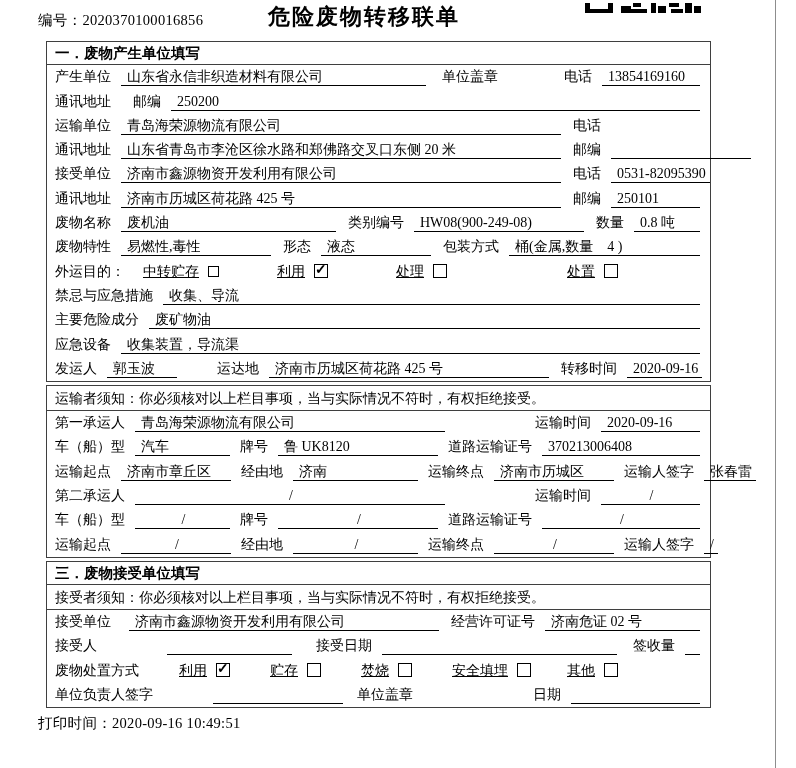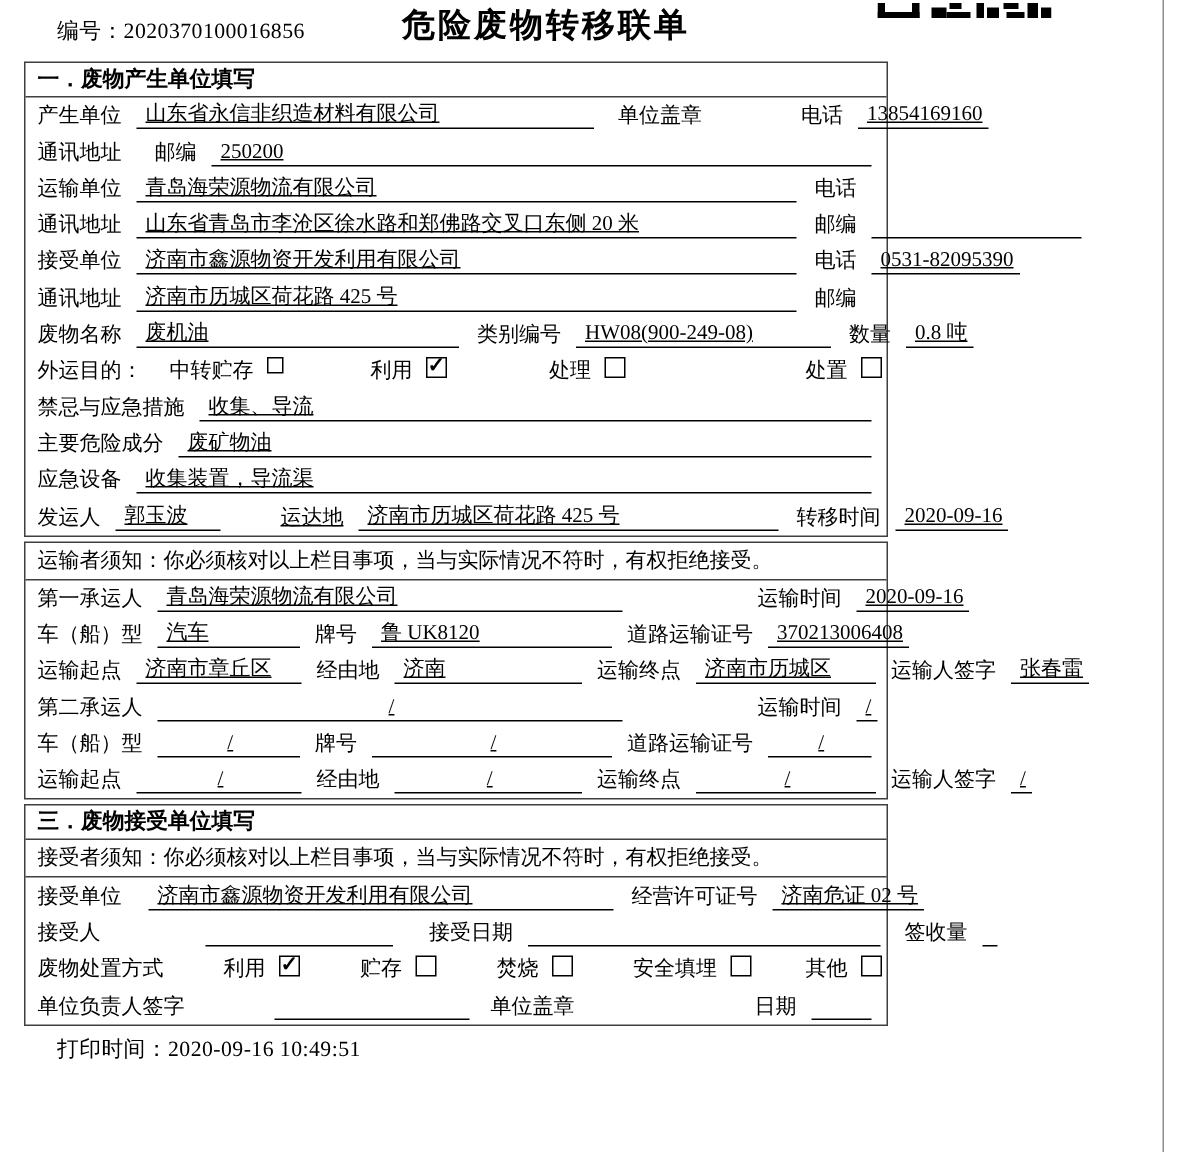--- a/index.html
+++ b/index.html
@@ -5,31 +5,31 @@
   html,body{margin:0;padding:0;}
   body{
     width:796px;height:768px;background:#ffffff;position:relative;overflow:hidden;
     font-family:"Liberation Serif","DejaVu Serif",serif;color:#000;
   }
   .page-edge{position:absolute;top:0;bottom:0;width:1px;background:#8d8d8d;left:775px;}
   .header{position:relative;height:38px;}
   .docno{position:absolute;left:38px;top:11px;font-size:14.5px;letter-spacing:.3px;}
   .doc-title{position:absolute;left:0;right:68px;top:2px;text-align:center;font-size:22px;font-weight:bold;letter-spacing:2px;}
   .qr{position:absolute;left:585px;top:0;}
-  .form{margin-left:16px;width:576px;}
+  .form{margin-left:46px;width:665px;}
   .sec{border:1.2px solid #3f3f3f;margin-top:3px;background:#fff;}
   .sec-title{font-weight:bold;font-size:14.5px;padding:3px 8px 2px 8px;border-bottom:1.2px solid #3f3f3f;line-height:17px;}
   .notice{font-size:14px;padding:4px 8px 3px 8px;border-bottom:1.2px solid #3f3f3f;line-height:17px;}
   .frow{display:flex;align-items:flex-end;height:21.3px;padding:0 10px 3px 8px;font-size:14px;white-space:nowrap;}
   .lbl{flex:none;margin-right:10px;}
   .txt{flex:none;}
-  .val{display:inline-block;border-bottom:1px solid #000;padding:0 4px 0 6px;min-height:17px;line-height:17px;text-decoration:underline;}
+  .val{display:inline-block;border-bottom:1px solid #000;padding:0 4px 0 6px;min-height:17px;line-height:17px;}
   .val.grow{flex:1;}
   .val.center{text-align:center;}
-  .cbg{display:flex;align-items:flex-start;}
+  .cbg{display:flex;align-items:center;text-decoration:underline;}
   .cbl{margin-right:9px;}
   .cb{width:12px;height:12px;border:1.5px solid #000;display:inline-block;position:relative;margin-bottom:1px;background:#fff;}
   .cb.sm{width:9px;height:9px;border-width:1.2px;}
   .cb.ck::after{content:"\2713";position:absolute;top:-4px;left:0;font-size:14px;font-weight:bold;}
   .footer{margin:6px 0 0 38px;font-size:14.5px;letter-spacing:.3px;}
 </style>
 </head>
 <body>
 
 <div class="page-edge"></div>
@@ -86,30 +86,39 @@
       <div class="frow">
         <span class="lbl">接受单位</span>
         <span class="val" style="min-width: 430px;">济南市鑫源物资开发利用有限公司</span>
         <span class="lbl" style="margin-left: 12px;">电话</span>
         <span class="val grow">0531-82095390</span>
       </div>
       <div class="frow">
         <span class="lbl">通讯地址</span>
         <span class="val" style="min-width: 430px;">济南市历城区荷花路 425 号</span>
         <span class="lbl" style="margin-left: 12px;">邮编</span>
+        <span class="val grow">250101</span>
       </div>
       <div class="frow">
         <span class="lbl">废物名称</span>
         <span class="val" style="min-width: 205px;">废机油</span>
         <span class="lbl" style="margin-left: 12px;">类别编号</span>
         <span class="val" style="min-width: 160px;">HW08(900-249-08)</span>
         <span class="lbl" style="margin-left: 12px;">数量</span>
         <span class="val grow">0.8 吨</span>
       </div>
       <div class="frow">
+        <span class="lbl">废物特性</span>
+        <span class="val" style="min-width: 140px;">易燃性,毒性</span>
+        <span class="lbl" style="margin-left: 12px;">形态</span>
+        <span class="val" style="min-width: 100px;">液态</span>
+        <span class="lbl" style="margin-left: 12px;">包装方式</span>
+        <span class="val grow">桶(金属,数量　4 )</span>
+      </div>
+      <div class="frow">
         <span class="lbl">外运目的：</span>
         <span class="cbg" style="margin-left: 8px;">
           <span class="cbl">中转贮存</span>
           <span class="cb sm"></span>
         </span>
         <span class="cbg" style="margin-left: 58px;">
           <span class="cbl">利用</span>
           <span class="cb ck"></span>
         </span>
         <span class="cbg" style="margin-left: 68px;">
@@ -129,21 +138,21 @@
         <span class="lbl">主要危险成分</span>
         <span class="val grow">废矿物油</span>
       </div>
       <div class="frow">
         <span class="lbl">应急设备</span>
         <span class="val grow">收集装置，导流渠</span>
       </div>
       <div class="frow">
         <span class="lbl">发运人</span>
         <span class="val" style="min-width: 60px;">郭玉波</span>
-        <span class="lbl" style="margin-left: 40px; text-decoration: underline;">运达地</span>
+        <span class="lbl" style="margin-left: 40px;">运达地</span>
         <span class="val" style="min-width: 270px;">济南市历城区荷花路 425 号</span>
         <span class="lbl" style="margin-left: 12px;">转移时间</span>
         <span class="val grow">2020-09-16</span>
       </div>
     </div>
     <div class="sec">
       <div class="notice">运输者须知：你必须核对以上栏目事项，当与实际情况不符时，有权拒绝接受。</div>
       <div class="frow">
         <span class="lbl">第一承运人</span>
         <span class="val" style="min-width: 300px;">青岛海荣源物流有限公司</span>

